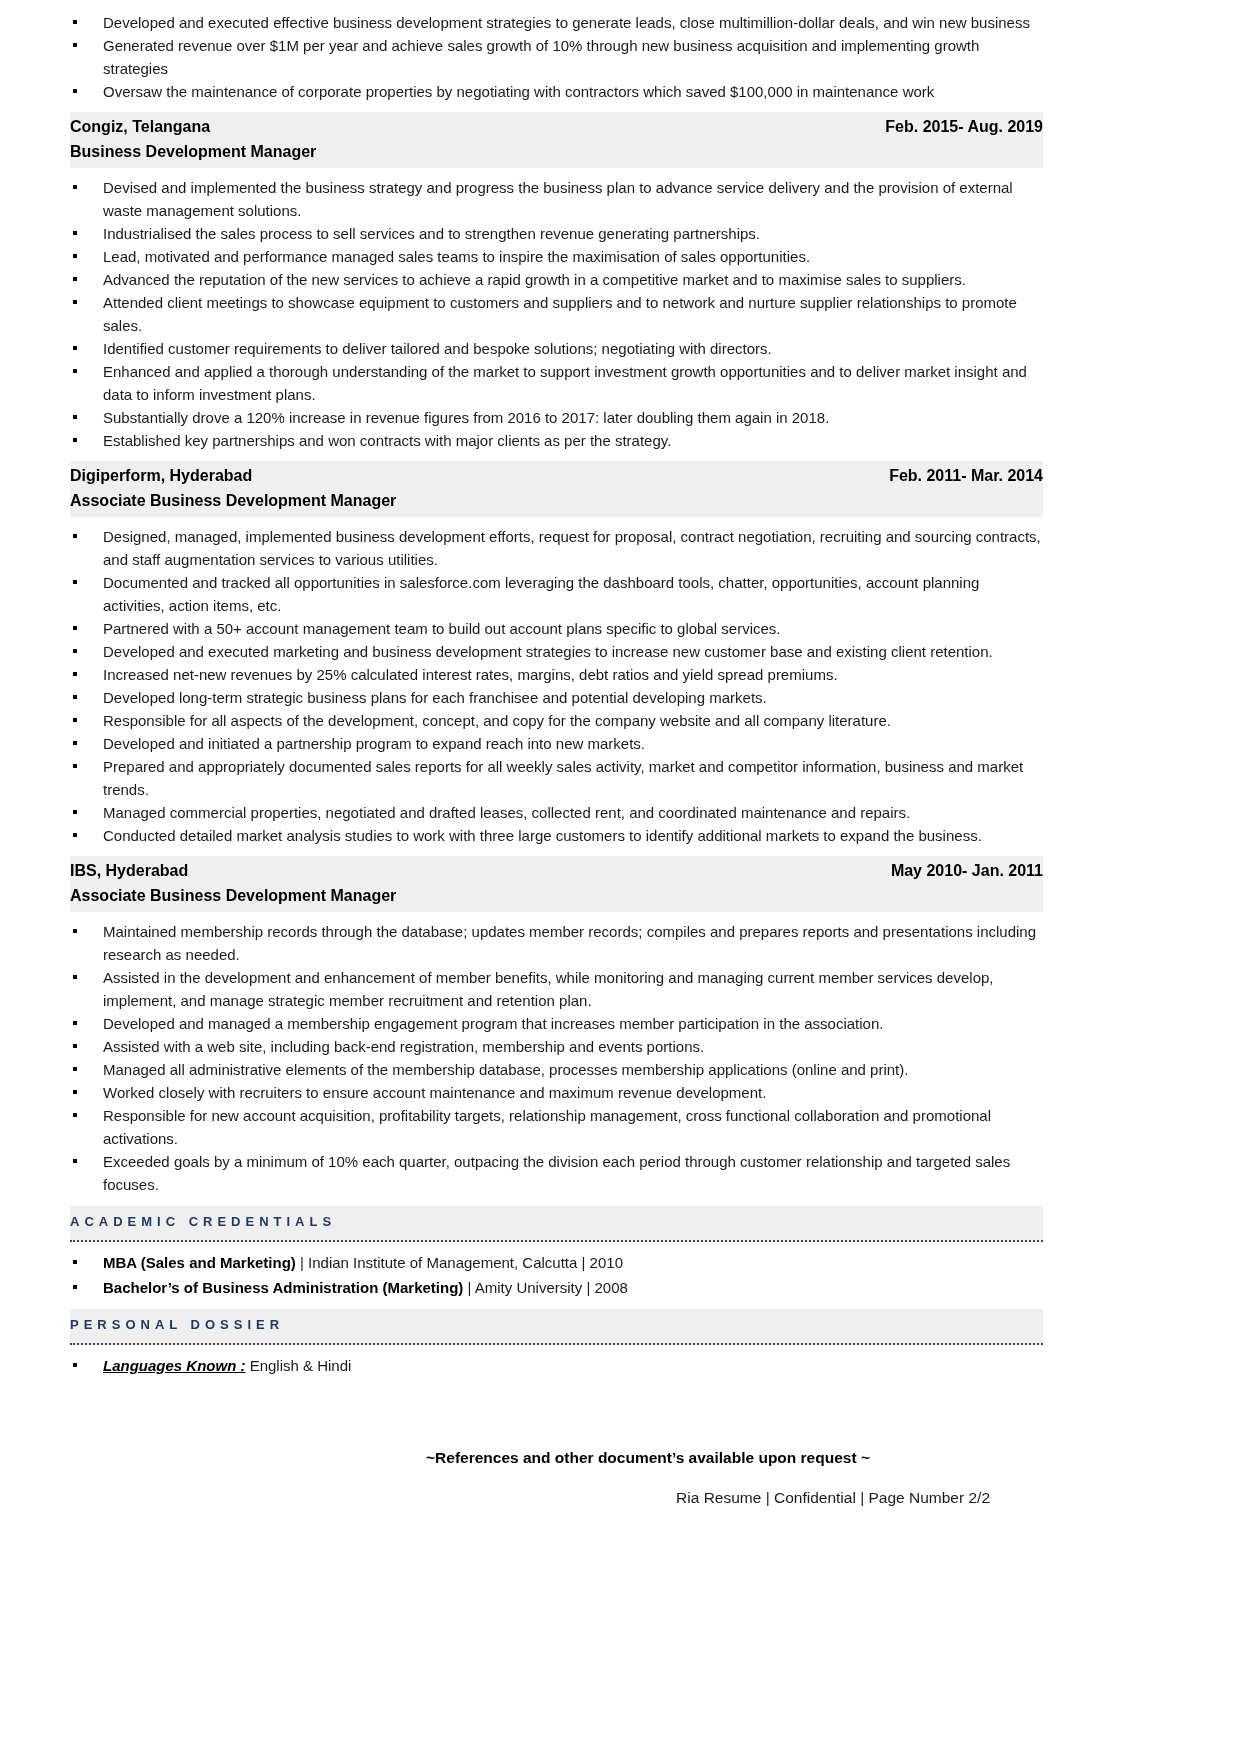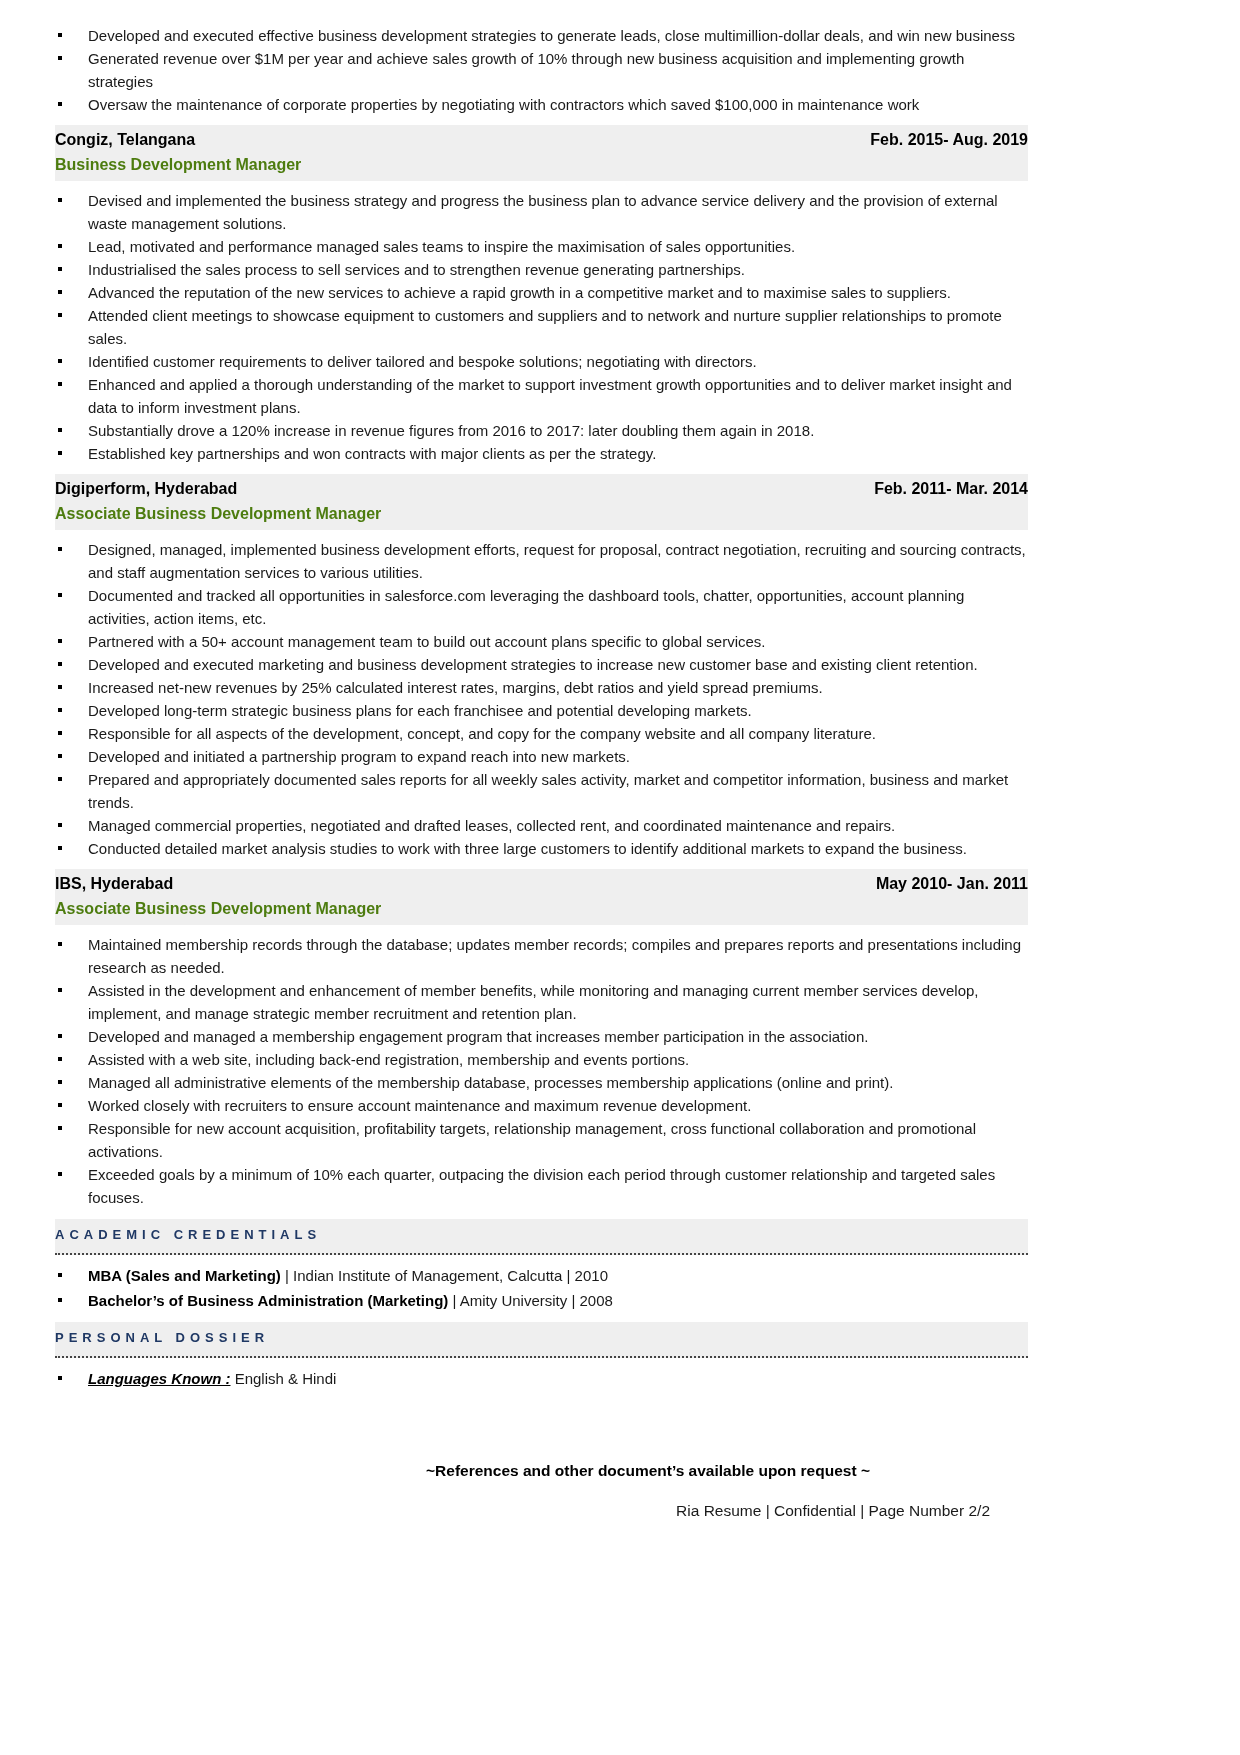--- a/index.html
+++ b/index.html
@@ -7,22 +7,22 @@
     position:relative;
     width:1240px; height:1755px;
     background:#ffffff;
     font-family:"Liberation Sans", sans-serif;
     color:#1a1a1a;
     overflow:hidden;
     box-sizing:border-box;
   }
   .content {
     width:973px;
-    margin-left:55px;
-    padding-top:24px;
+    margin-left:70px;
+    padding-top:11px;
     font-size:15px;
     line-height:23px;
   }
   
   ul.bullets { list-style:none; margin:0; padding:0; }
   ul.bullets li { position:relative; padding-left:33px; }
   ul.bullets li::before {
     content:""; position:absolute; left:3px; top:9px;
     width:4px; height:4px; background:#000;
   }
@@ -32,21 +32,21 @@
     margin-top:9px;
     margin-bottom:8px;
     padding:4px 0 5px 0;
   }
   .job-company-row {
     display:flex; justify-content:space-between; align-items:baseline;
     font-weight:bold; font-size:16px; line-height:22px; color:#000;gap:32px;
   }
   .job-title {
     font-weight:bold; font-size:16px; line-height:22px;
-    color:#4d7c0f; margin-top:3px;
+    color:#000000; margin-top:3px;
   }
   
   .section-heading {
     background:#efefef;
     margin-top:10px;
     margin-bottom:9px;
     padding:4px 0 6px 0;
     border-bottom:2px dotted #444;
     font-weight:bold;
     font-size:13px;
@@ -93,22 +93,22 @@
     <section>
       <div class="job-header">
         <div class="job-company-row">
           <span>Congiz, Telangana</span>
           <span>Feb. 2015- Aug. 2019</span>
         </div>
         <div class="job-title">Business Development Manager</div>
       </div>
       <ul class="bullets">
           <li>Devised and implemented the business strategy and progress the business plan to advance service delivery and the provision of external waste management solutions.</li>
+          <li>Industrialised the sales process to sell services and to strengthen revenue generating partnerships.</li>
           <li>Lead, motivated and performance managed sales teams to inspire the maximisation of sales opportunities.</li>
-          <li>Industrialised the sales process to sell services and to strengthen revenue generating partnerships.</li>
           <li>Advanced the reputation of the new services to achieve a rapid growth in a competitive market and to maximise sales to suppliers.</li>
           <li>Attended client meetings to showcase equipment to customers and suppliers and to network and nurture supplier relationships to promote sales.</li>
           <li>Identified customer requirements to deliver tailored and bespoke solutions; negotiating with directors.</li>
           <li>Enhanced and applied a thorough understanding of the market to support investment growth opportunities and to deliver market insight and data to inform investment plans.</li>
           <li>Substantially drove a 120% increase in revenue figures from 2016 to 2017: later doubling them again in 2018.</li>
           <li>Established key partnerships and won contracts with major clients as per the strategy.</li>
         </ul>
     </section>
 
     <section>

